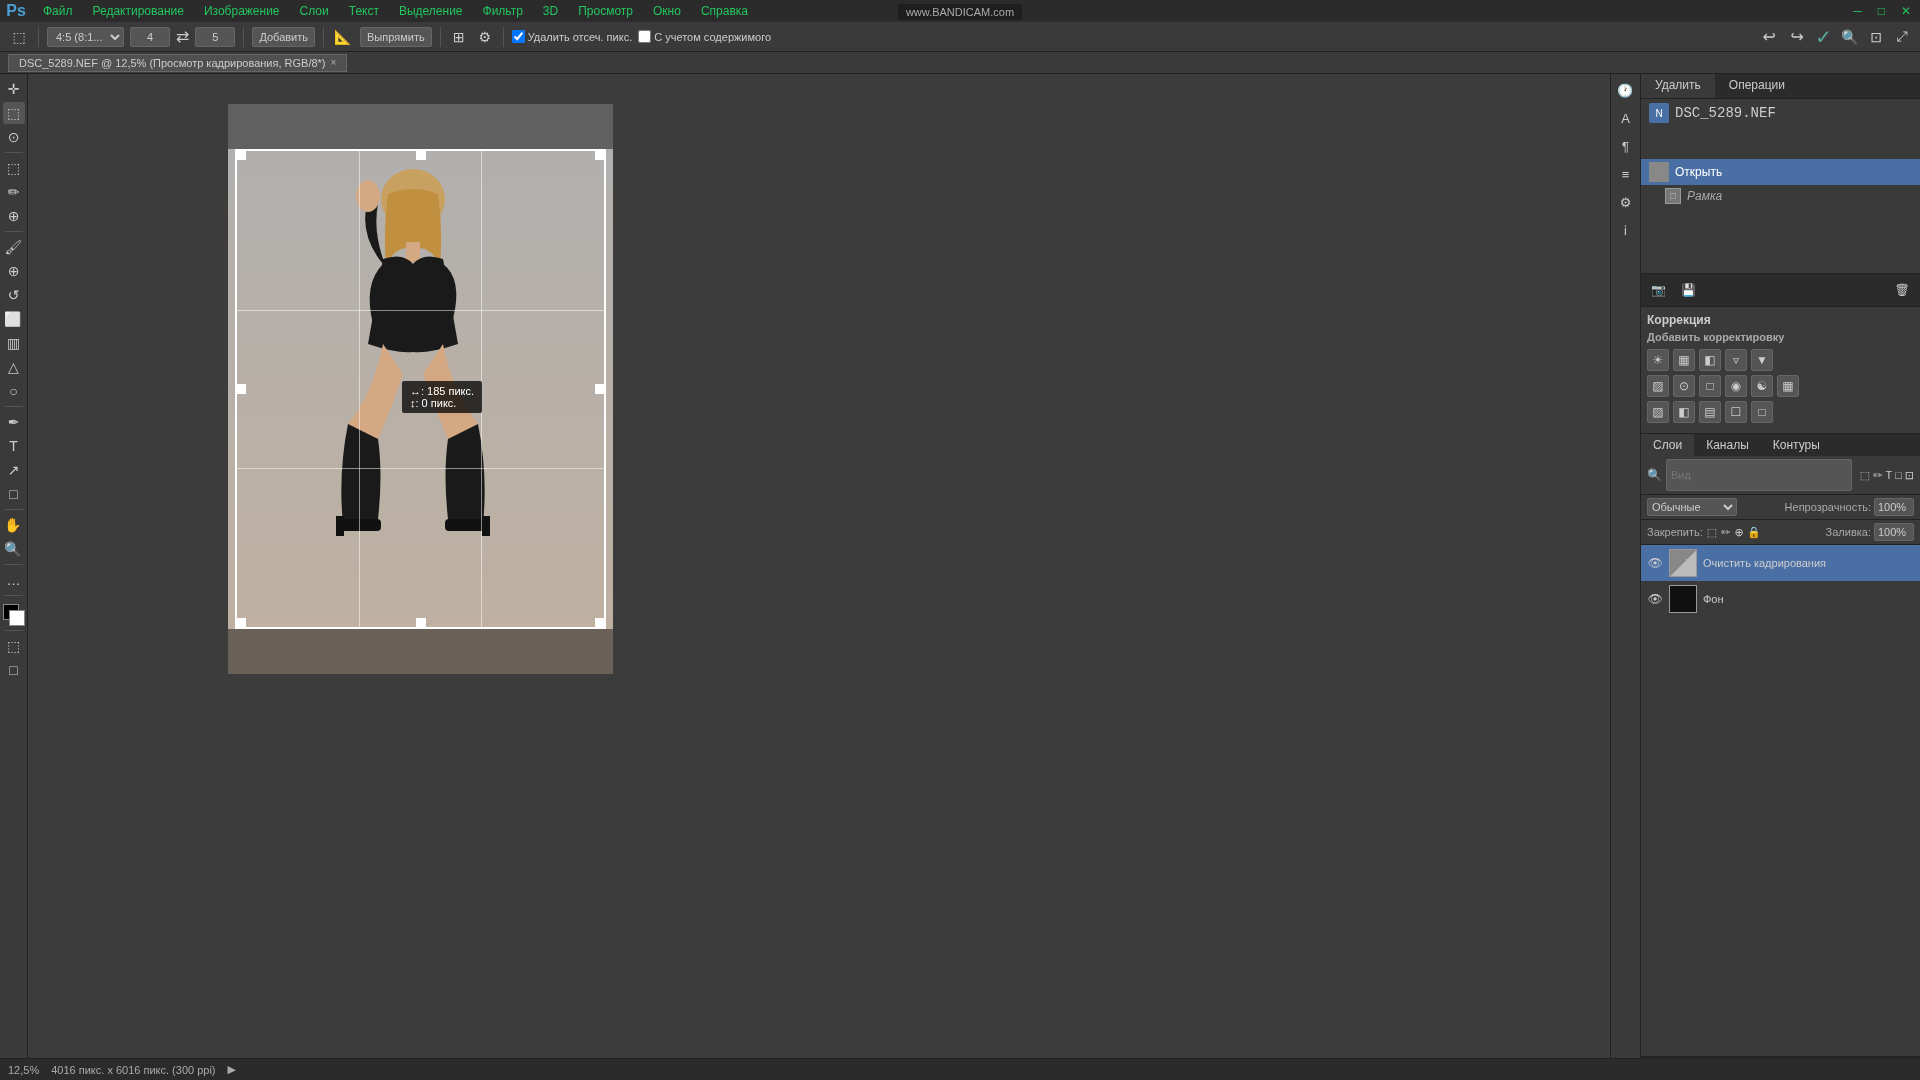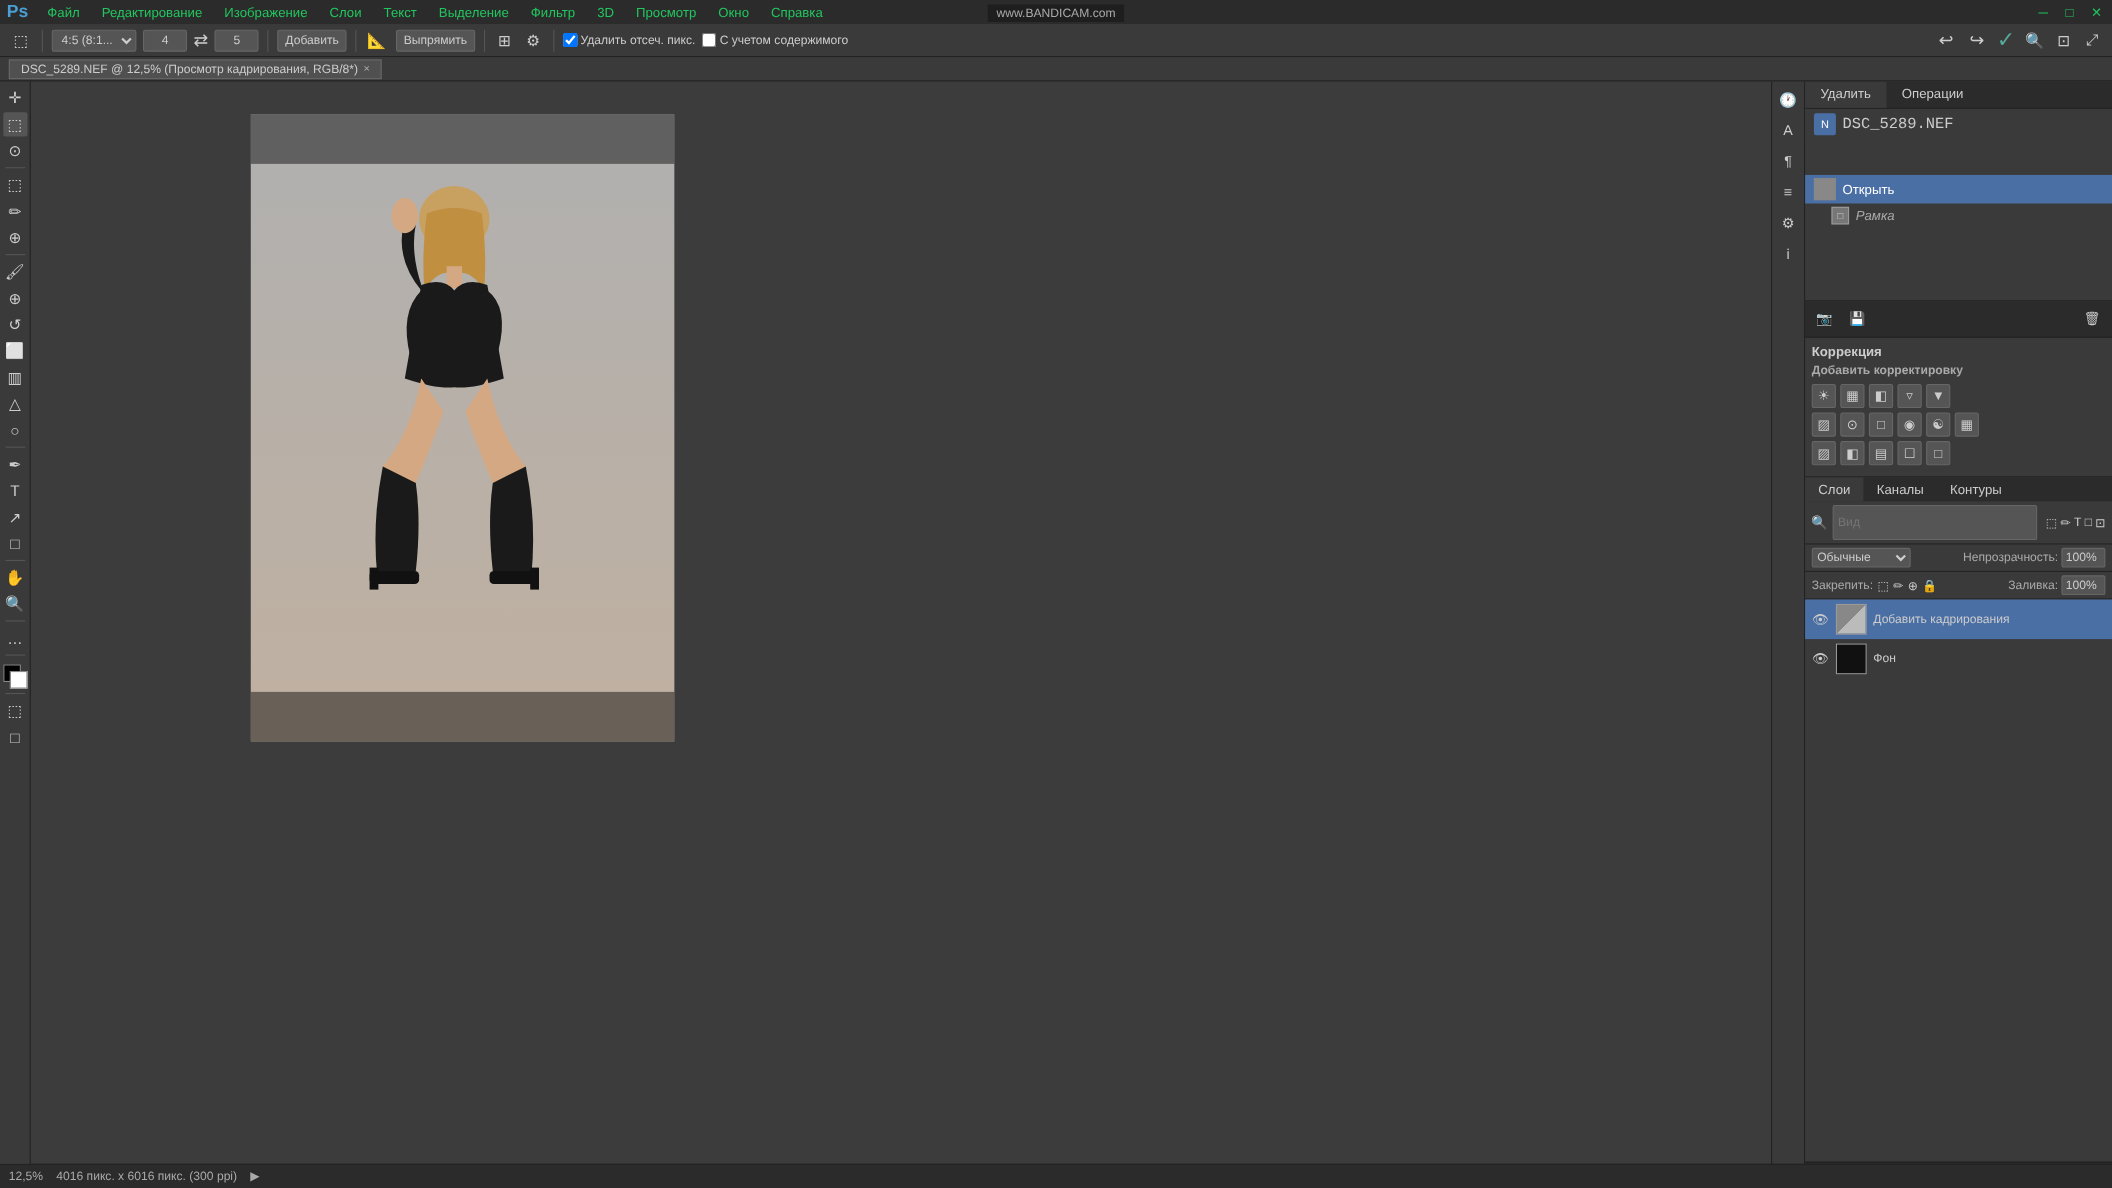--- a/index.html
+++ b/index.html
@@ -256,20 +256,42 @@
       <rect x="108" y="415" width="45" height="12" rx="4" fill="#111"></rect>
       <rect x="217" y="415" width="45" height="12" rx="4" fill="#111"></rect>
 
       <rect x="108" y="412" width="8" height="20" fill="#111"></rect>
       <rect x="254" y="412" width="8" height="20" fill="#111"></rect>
     </svg>
     
     <div style="position:absolute;top:0;left:0;right:0;height:45px;background:rgba(0,0,0,0.45);pointer-events:none;"></div>
     <div style="position:absolute;bottom:0;left:0;right:0;height:45px;background:rgba(0,0,0,0.45);pointer-events:none;"></div>
     
+    <div style="position:absolute;top:45px;left:7px;right:7px;bottom:45px;border:2px solid white;pointer-events:none;">
+
+      <div class="crop-grid-h" style="top:33.3%;"></div>
+      <div class="crop-grid-h" style="top:66.6%;"></div>
+
+      <div class="crop-grid-v" style="left:33.3%;"></div>
+      <div class="crop-grid-v" style="left:66.6%;"></div>
+
+      <div class="handle tl"></div>
+      <div class="handle tm"></div>
+      <div class="handle tr"></div>
+      <div class="handle ml"></div>
+      <div class="handle mr"></div>
+      <div class="handle bl"></div>
+      <div class="handle bm"></div>
+      <div class="handle br"></div>
+
+      <div class="crop-tooltip">
+        <div>↔: 185 пикс.</div>
+        <div>↕:   0 пикс.</div>
+      </div>
+    </div>
   </div>
 </div>
 
 <div class="right-panel">
 
   <div class="history-panel">
     <div class="panel-tabs">
       <div class="panel-tab active">Удалить</div>
       <div class="panel-tab">Операции</div>
     </div>
@@ -364,21 +386,21 @@
       </div>
       <div style="display:flex;align-items:center;gap:3px;margin-left:auto;">
         <span style="font-size:11px;color:#aaa;">Заливка:</span>
         <input style="width: 40px; background: rgb(85, 85, 85); border: 1px solid rgb(102, 102, 102); color: rgb(204, 204, 204); font-size: 11px; height: 18px; border-radius: 2px; padding: 0px 3px;" value="100%">
       </div>
     </div>
 
     <div class="layer-row active">
       <div class="layer-eye">👁</div>
       <div class="layer-thumb" style="background: linear-gradient(135deg, #888 50%, #bbb 50%);"></div>
-      <span class="layer-name">Добавить кадрирования</span>
+      <span class="layer-name">Очистить кадрирования</span>
     </div>
 
     <div class="layer-row">
       <div class="layer-eye">👁</div>
       <div class="layer-thumb layer-thumb-black"></div>
       <span class="layer-name">Фон</span>
     </div>
 
     <div class="panel-bottom-icons" style="margin-top:auto;">
       <div class="bottom-icon">🔗</div>

